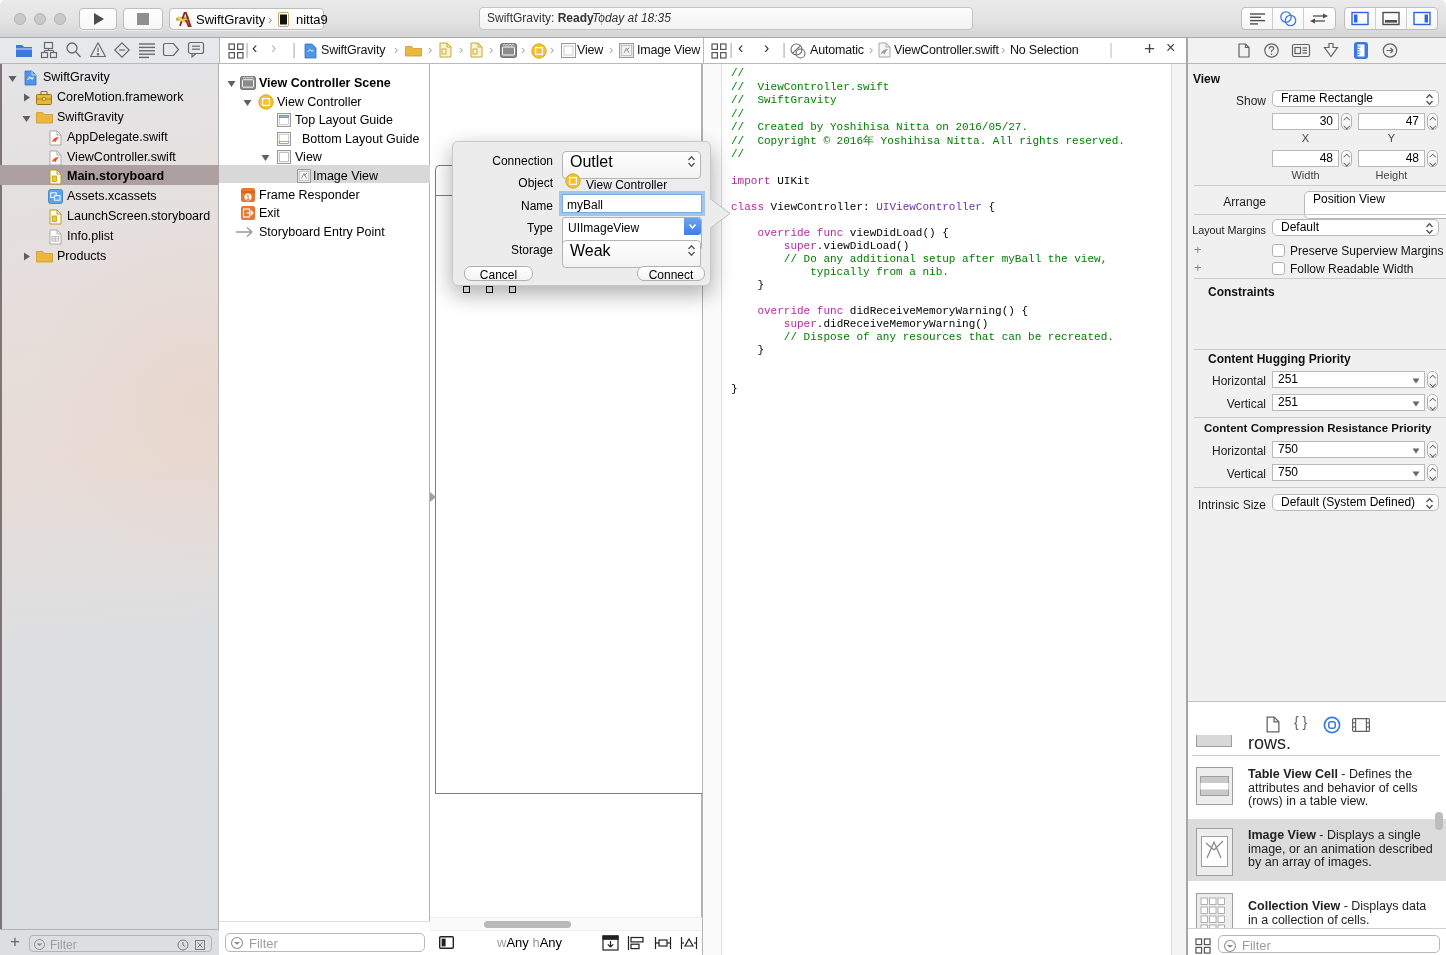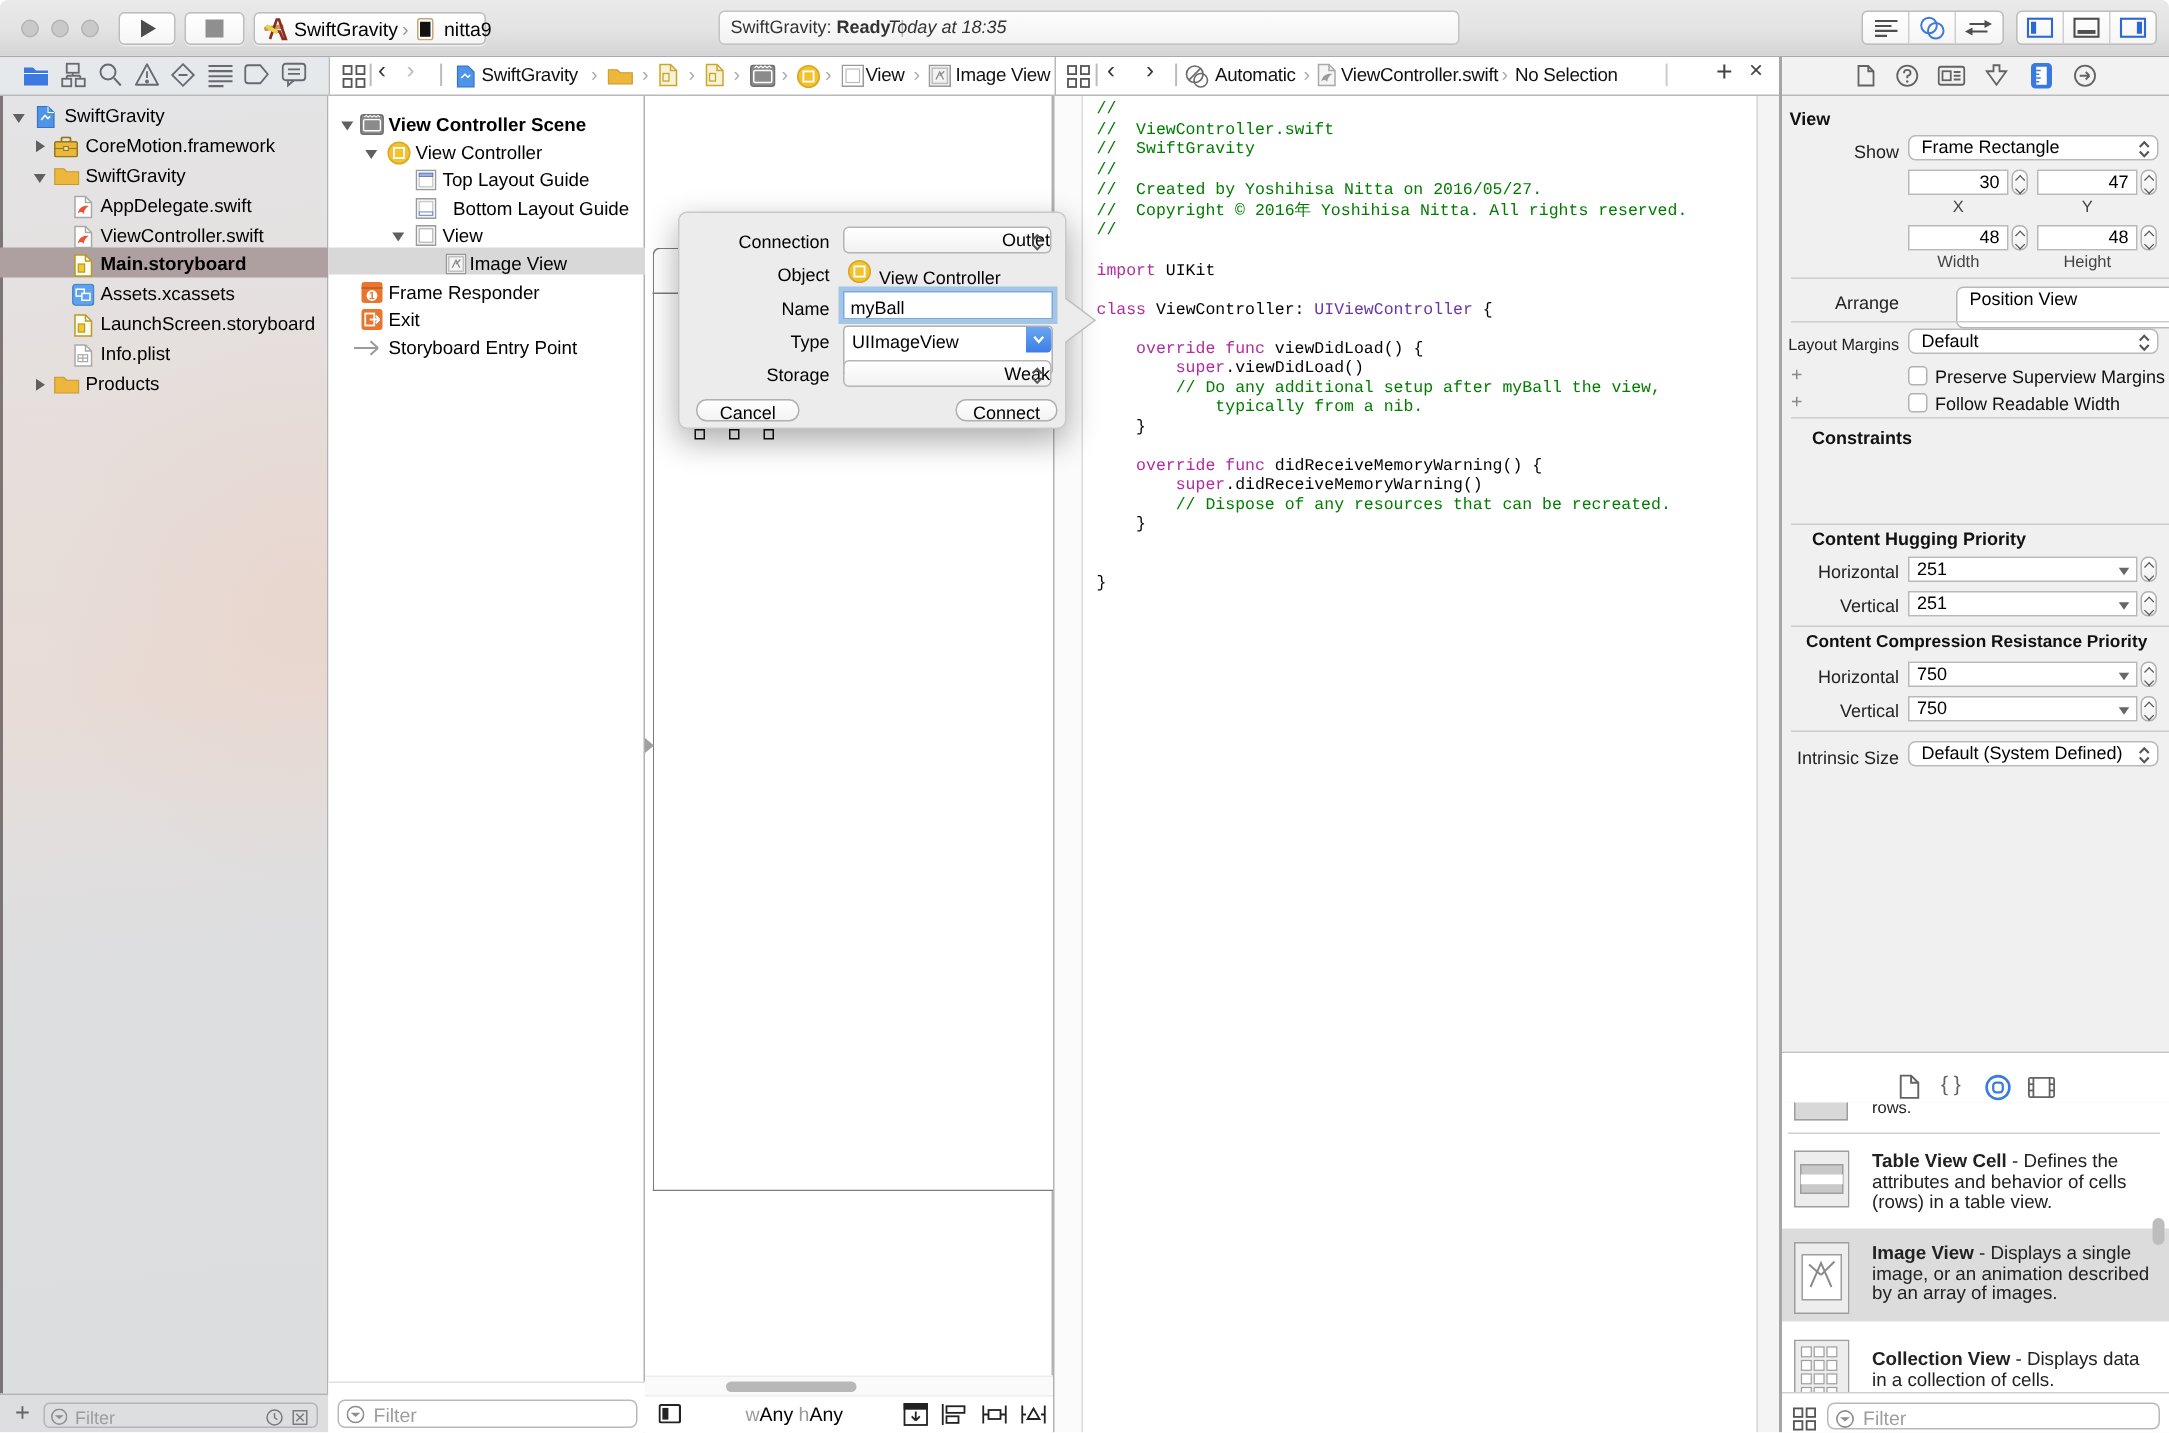--- a/index.html
+++ b/index.html
@@ -50,21 +50,21 @@
 #codeB { left:731px; top:162.2px; width:440px; font-family:"Liberation Mono", monospace; font-size:11px; line-height:13px; white-space:pre; color:#000; }
 .cg { color:#007c00; }
 .ck { color:#b32ba1; }
 .cp { color:#6a35a8; }
 
 #popover { left:452px; top:141px; width:259px; height:145px; background:#ececec; border:1px solid #c9c9c9;
   border-radius:6px; box-shadow:0 8px 22px rgba(0,0,0,.33); }
 #povtail { left:710px; top:198px; width:21px; height:31px; }
 .prow { position:absolute; font-size:12px; color:#000; }
 .plabel { position:absolute; text-align:right; right:0; top:2px; }
-.pselect { position:absolute; height:18px; background:linear-gradient(180deg,#ffffff,#f2f2f2); border:1px solid #b5b5b5; border-radius:4px; font-size:12px; color:#000;text-align:right; }
+.pselect { position:absolute; height:28px; background:linear-gradient(180deg,#ffffff,#f2f2f2); border:1px solid #b5b5b5; border-radius:4px; font-size:16px; color:#000; }
 .pbtn { position:absolute; height:15px; background:linear-gradient(180deg,#ffffff,#f3f3f3); border:1px solid #b0b0b0; border-radius:7px; font-size:12px; color:#000; text-align:center; }
 
 .ilbl { position:absolute; font-size:12px; color:#222; text-align:right; white-space:nowrap; }
 .ifield { position:absolute; background:#fff; border:1px solid #b9b9b9; font-size:12px; color:#000; white-space:nowrap; overflow:hidden; }
 .isep2 { position:absolute; left:6px; width:252px; height:1px; background:#cccccc; }
 .ibold { position:absolute; font-size:12px; font-weight:bold; color:#111; white-space:nowrap; }
 .stp { position:absolute; width:11px; height:17px; background:linear-gradient(180deg,#fff,#f0f0f0); border:1px solid #b2b2b2; border-radius:5px; }
 .stp:before { content:""; position:absolute; left:2.2px; top:2.5px; width:4.5px; height:4.5px; border-left:1.4px solid #555; border-top:1.4px solid #555; transform:rotate(45deg) scale(.8); }
 .stp:after { content:""; position:absolute; left:2.2px; top:8.5px; width:4.5px; height:4.5px; border-right:1.4px solid #555; border-bottom:1.4px solid #555; transform:rotate(45deg) scale(.8); }
 </style>
@@ -711,21 +711,21 @@
           <line x1="14.4" y1="0.6" x2="14.4" y2="13.4"></line>
         <line x1="0.6" y1="4.8" x2="3.6" y2="4.8"></line>
           <line x1="0.6" y1="9" x2="3.6" y2="9"></line>
         <line x1="14.4" y1="4.8" x2="17.4" y2="4.8"></line>
           <line x1="14.4" y1="9" x2="17.4" y2="9"></line>
       </svg>
     </div>
 
     <div style="position:absolute;left:0;top:671px;width:258px;height:193px;background:#fff;overflow:hidden;">
       <div style="position:absolute;left:8px;top:-14px;width:36px;height:26px;background:#d8d8d8;border:1px solid #9e9e9e;"></div>
-      <span style="position:absolute;left:60px;top:-2px;font-size:11px;color:#222;">rows.</span>
+      <span style="position:absolute;left:60px;top:-2px;font-size:18px;color:#222;">rows.</span>
       <div style="position:absolute;left:4px;top:20px;width:248px;height:1px;background:#cfcfcf;"></div>
 
       <svg style="position:absolute;left:8px;top:28px;" width="37" height="46" viewBox="0 0 37 46">
         <rect x="0.5" y="4.5" width="36" height="37" fill="#ededed" stroke="#9e9e9e"></rect>
         <rect x="4.5" y="13.5" width="28" height="19" fill="#c9c9c9" stroke="#9e9e9e"></rect>
         <rect x="4.5" y="20" width="28" height="6.5" fill="#fff"></rect>
       </svg>
       <div style="position:absolute;left:60px;top:33px;width:196px;font-size:12.5px;color:#222;line-height:13.6px;"><b>Table View Cell</b> - Defines the attributes and behavior of cells (rows) in a table view.</div>
 
       <div style="position:absolute;left:0;top:84px;width:258px;height:62px;background:#dcdcdc;"></div>

